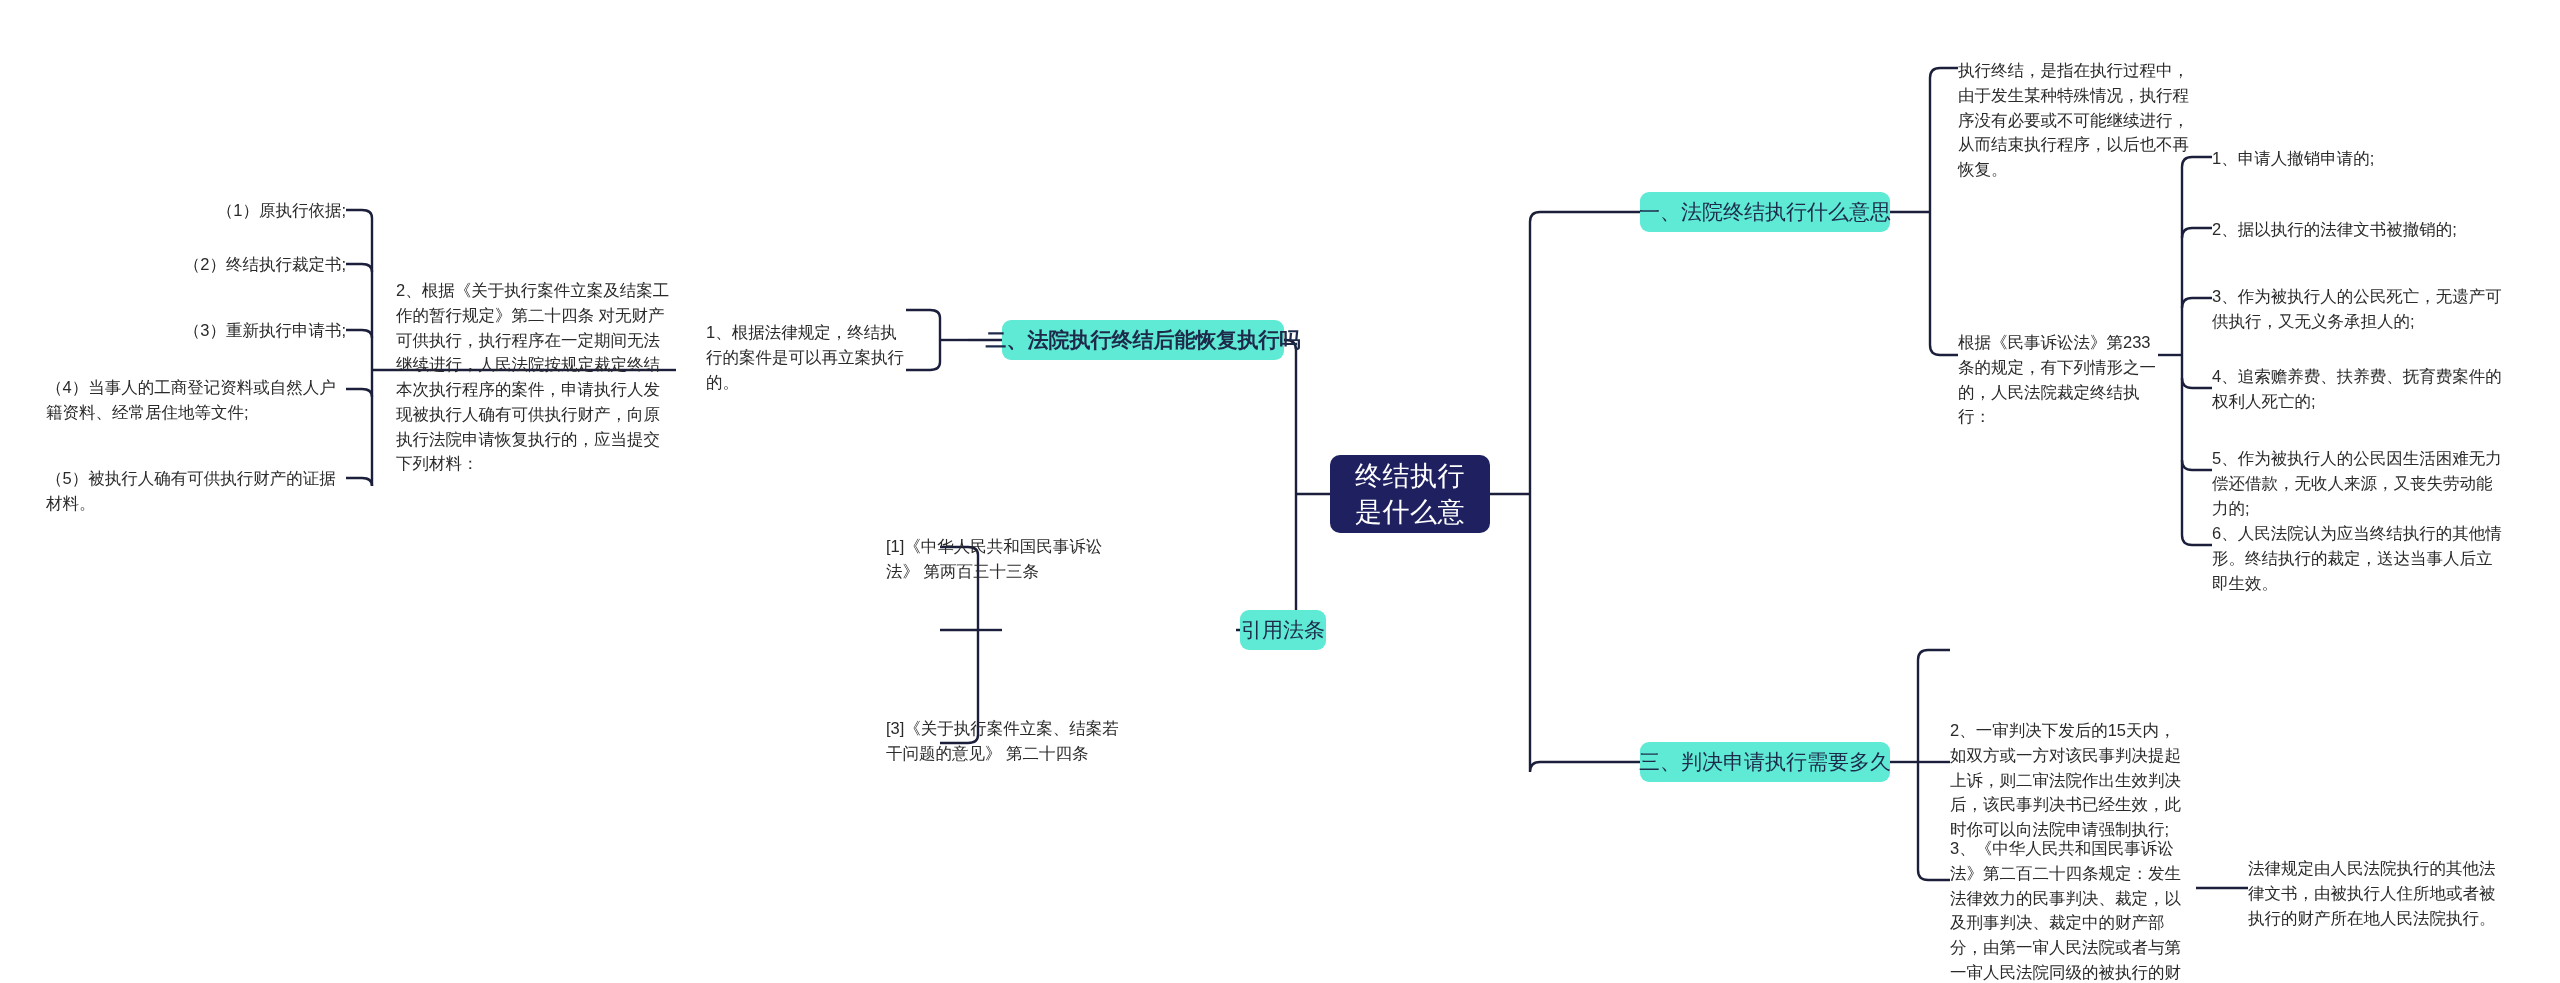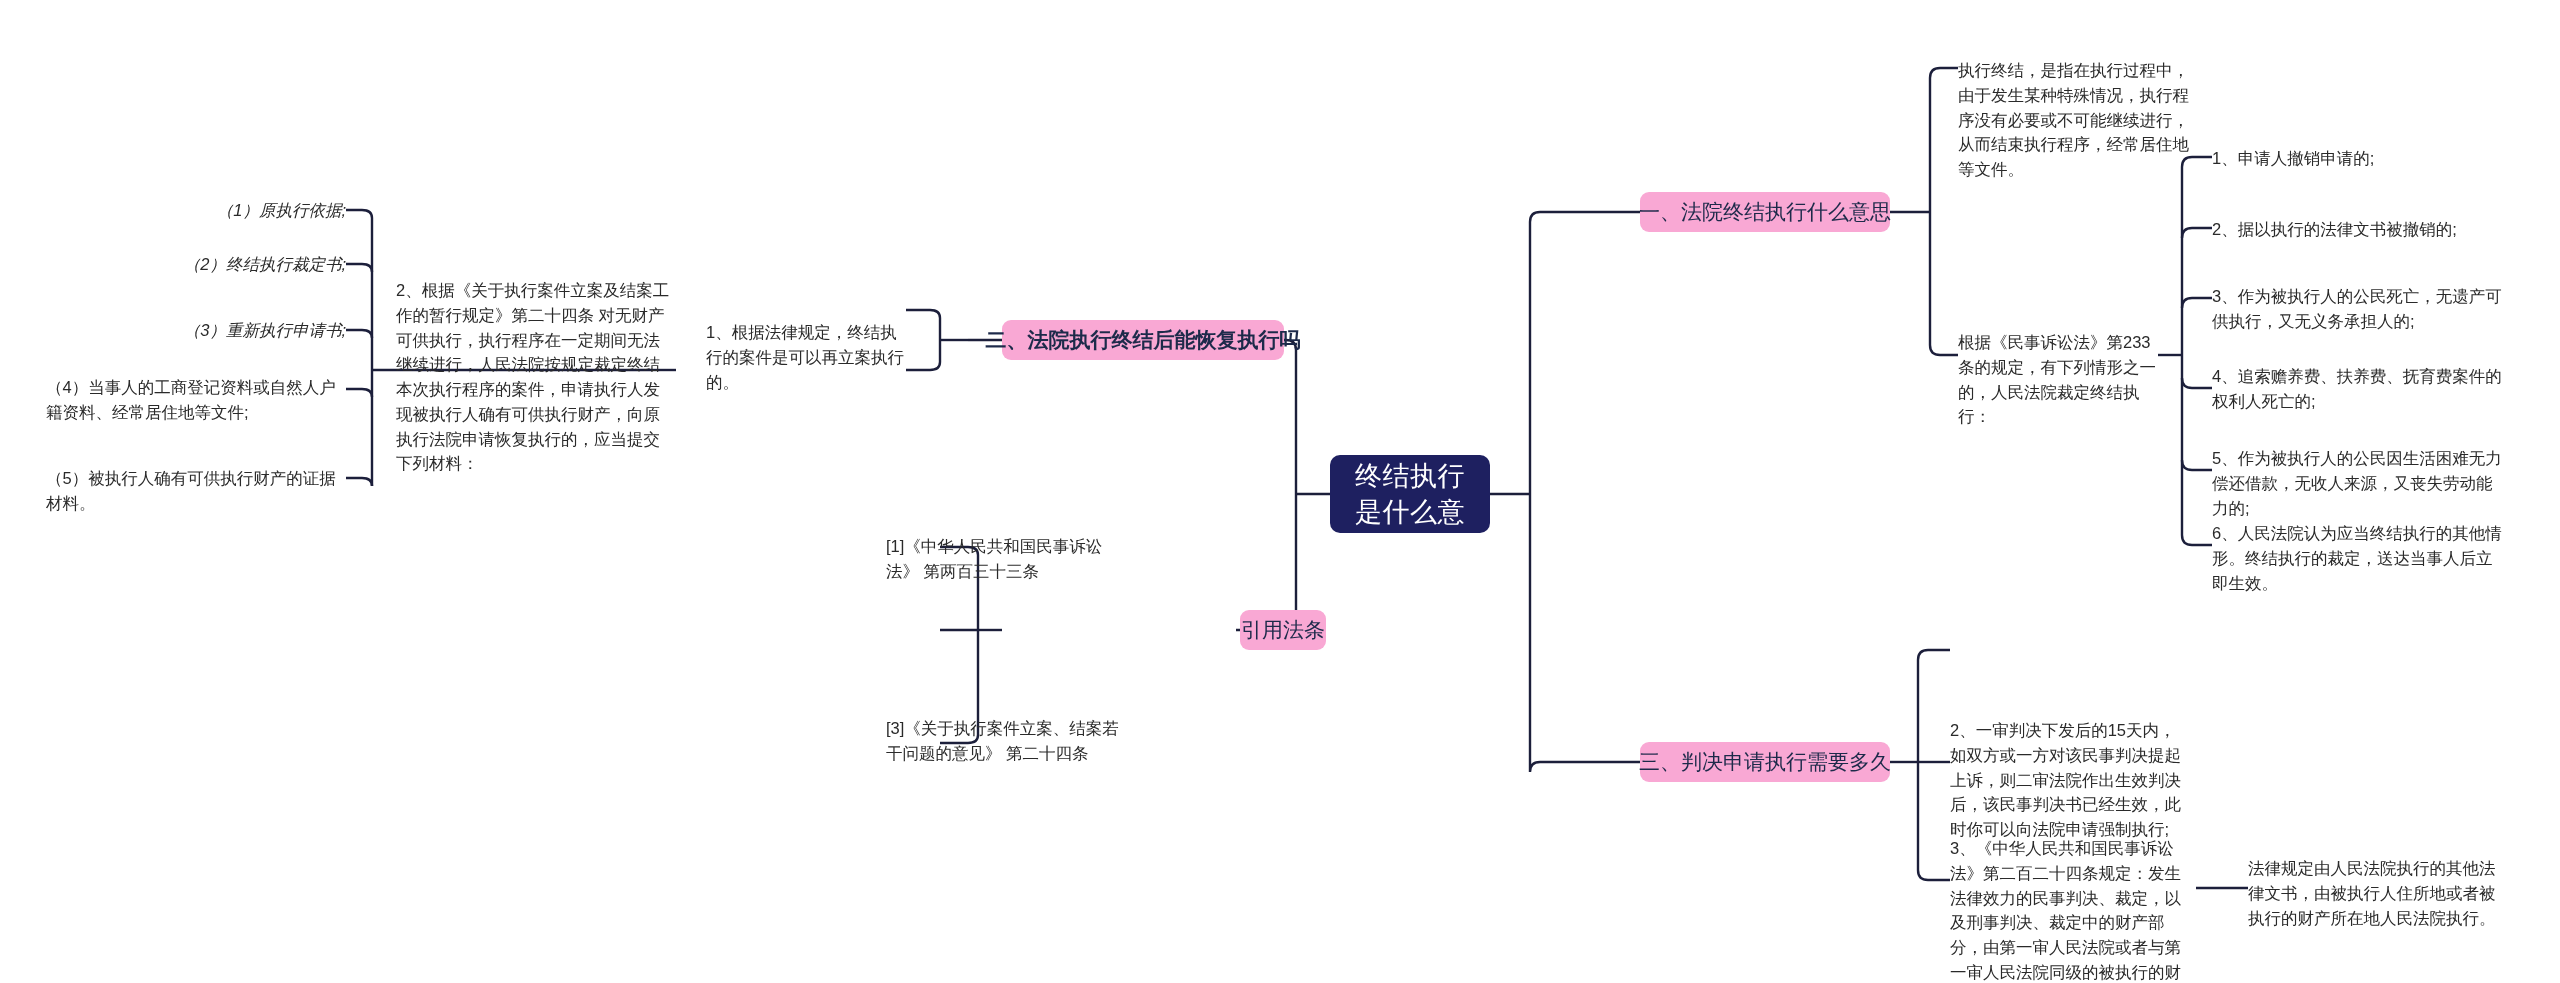--- a/index.html
+++ b/index.html
@@ -14,29 +14,29 @@
 
   .node{position:absolute;box-sizing:border-box;}
 
   .root{
     background:#1e2060;color:#ffffff;border-radius:10px;
     display:flex;align-items:center;justify-content:center;text-align:center;
     font-size:27px;line-height:1.35;letter-spacing:.5px;
     padding:10px 14px;
   }
   .branch{
-    background:#f9a8d4;color:#1d2a4a;border-radius:9px;
+    background:#5eead4;color:#1d2a4a;border-radius:9px;
     display:flex;align-items:center;justify-content:center;text-align:center;
     font-size:21px;line-height:1.3;padding:7px 14px;white-space:nowrap;
   }
   .leaf{
     font-size:16.5px;line-height:1.5;color:#2a2a2a;
     text-align:left;word-break:break-all;
   }
-  .leaf.right-align{text-align:right;font-style:italic;}
+  .leaf.right-align{text-align:right;}
 </style>
 </head>
 <body>
 
 <div id="mindmap">
 
   <svg class="links" viewBox="0 0 2560 983" xmlns="http://www.w3.org/2000/svg">
 
     <path d="M1490 494 H1530"></path>
     <path d="M1530 494 V222 Q1530 212 1540 212 H1640"></path>
@@ -104,21 +104,21 @@
 
   <div class="node branch" style="left:1240px;top:610px;width:86px;height:40px;">
     <span>引用法条</span>
   </div>
 
   <div class="node branch" style="left:1640px;top:742px;width:250px;height:40px;">
     <span>三、判决申请执行需要多久</span>
   </div>
 
   <div class="node leaf" style="left:1958px;top:58px;width:246px;">
-    <span>执行终结，是指在执行过程中，由于发生某种特殊情况，执行程序没有必要或不可能继续进行，从而结束执行程序，经常居住地等文件。</span>
+    <span>执行终结，是指在执行过程中，由于发生某种特殊情况，执行程序没有必要或不可能继续进行，从而结束执行程序，以后也不再恢复。</span>
   </div>
 
   <div class="node leaf" style="left:1958px;top:330px;width:200px;">
     <span>根据《民事诉讼法》第233条的规定，有下列情形之一的，人民法院裁定终结执行：</span>
   </div>
 
   <div class="node leaf" style="left:2212px;top:146px;width:300px;">
     <span>1、申请人撤销申请的;</span>
   </div>
   <div class="node leaf" style="left:2212px;top:217px;width:300px;">

